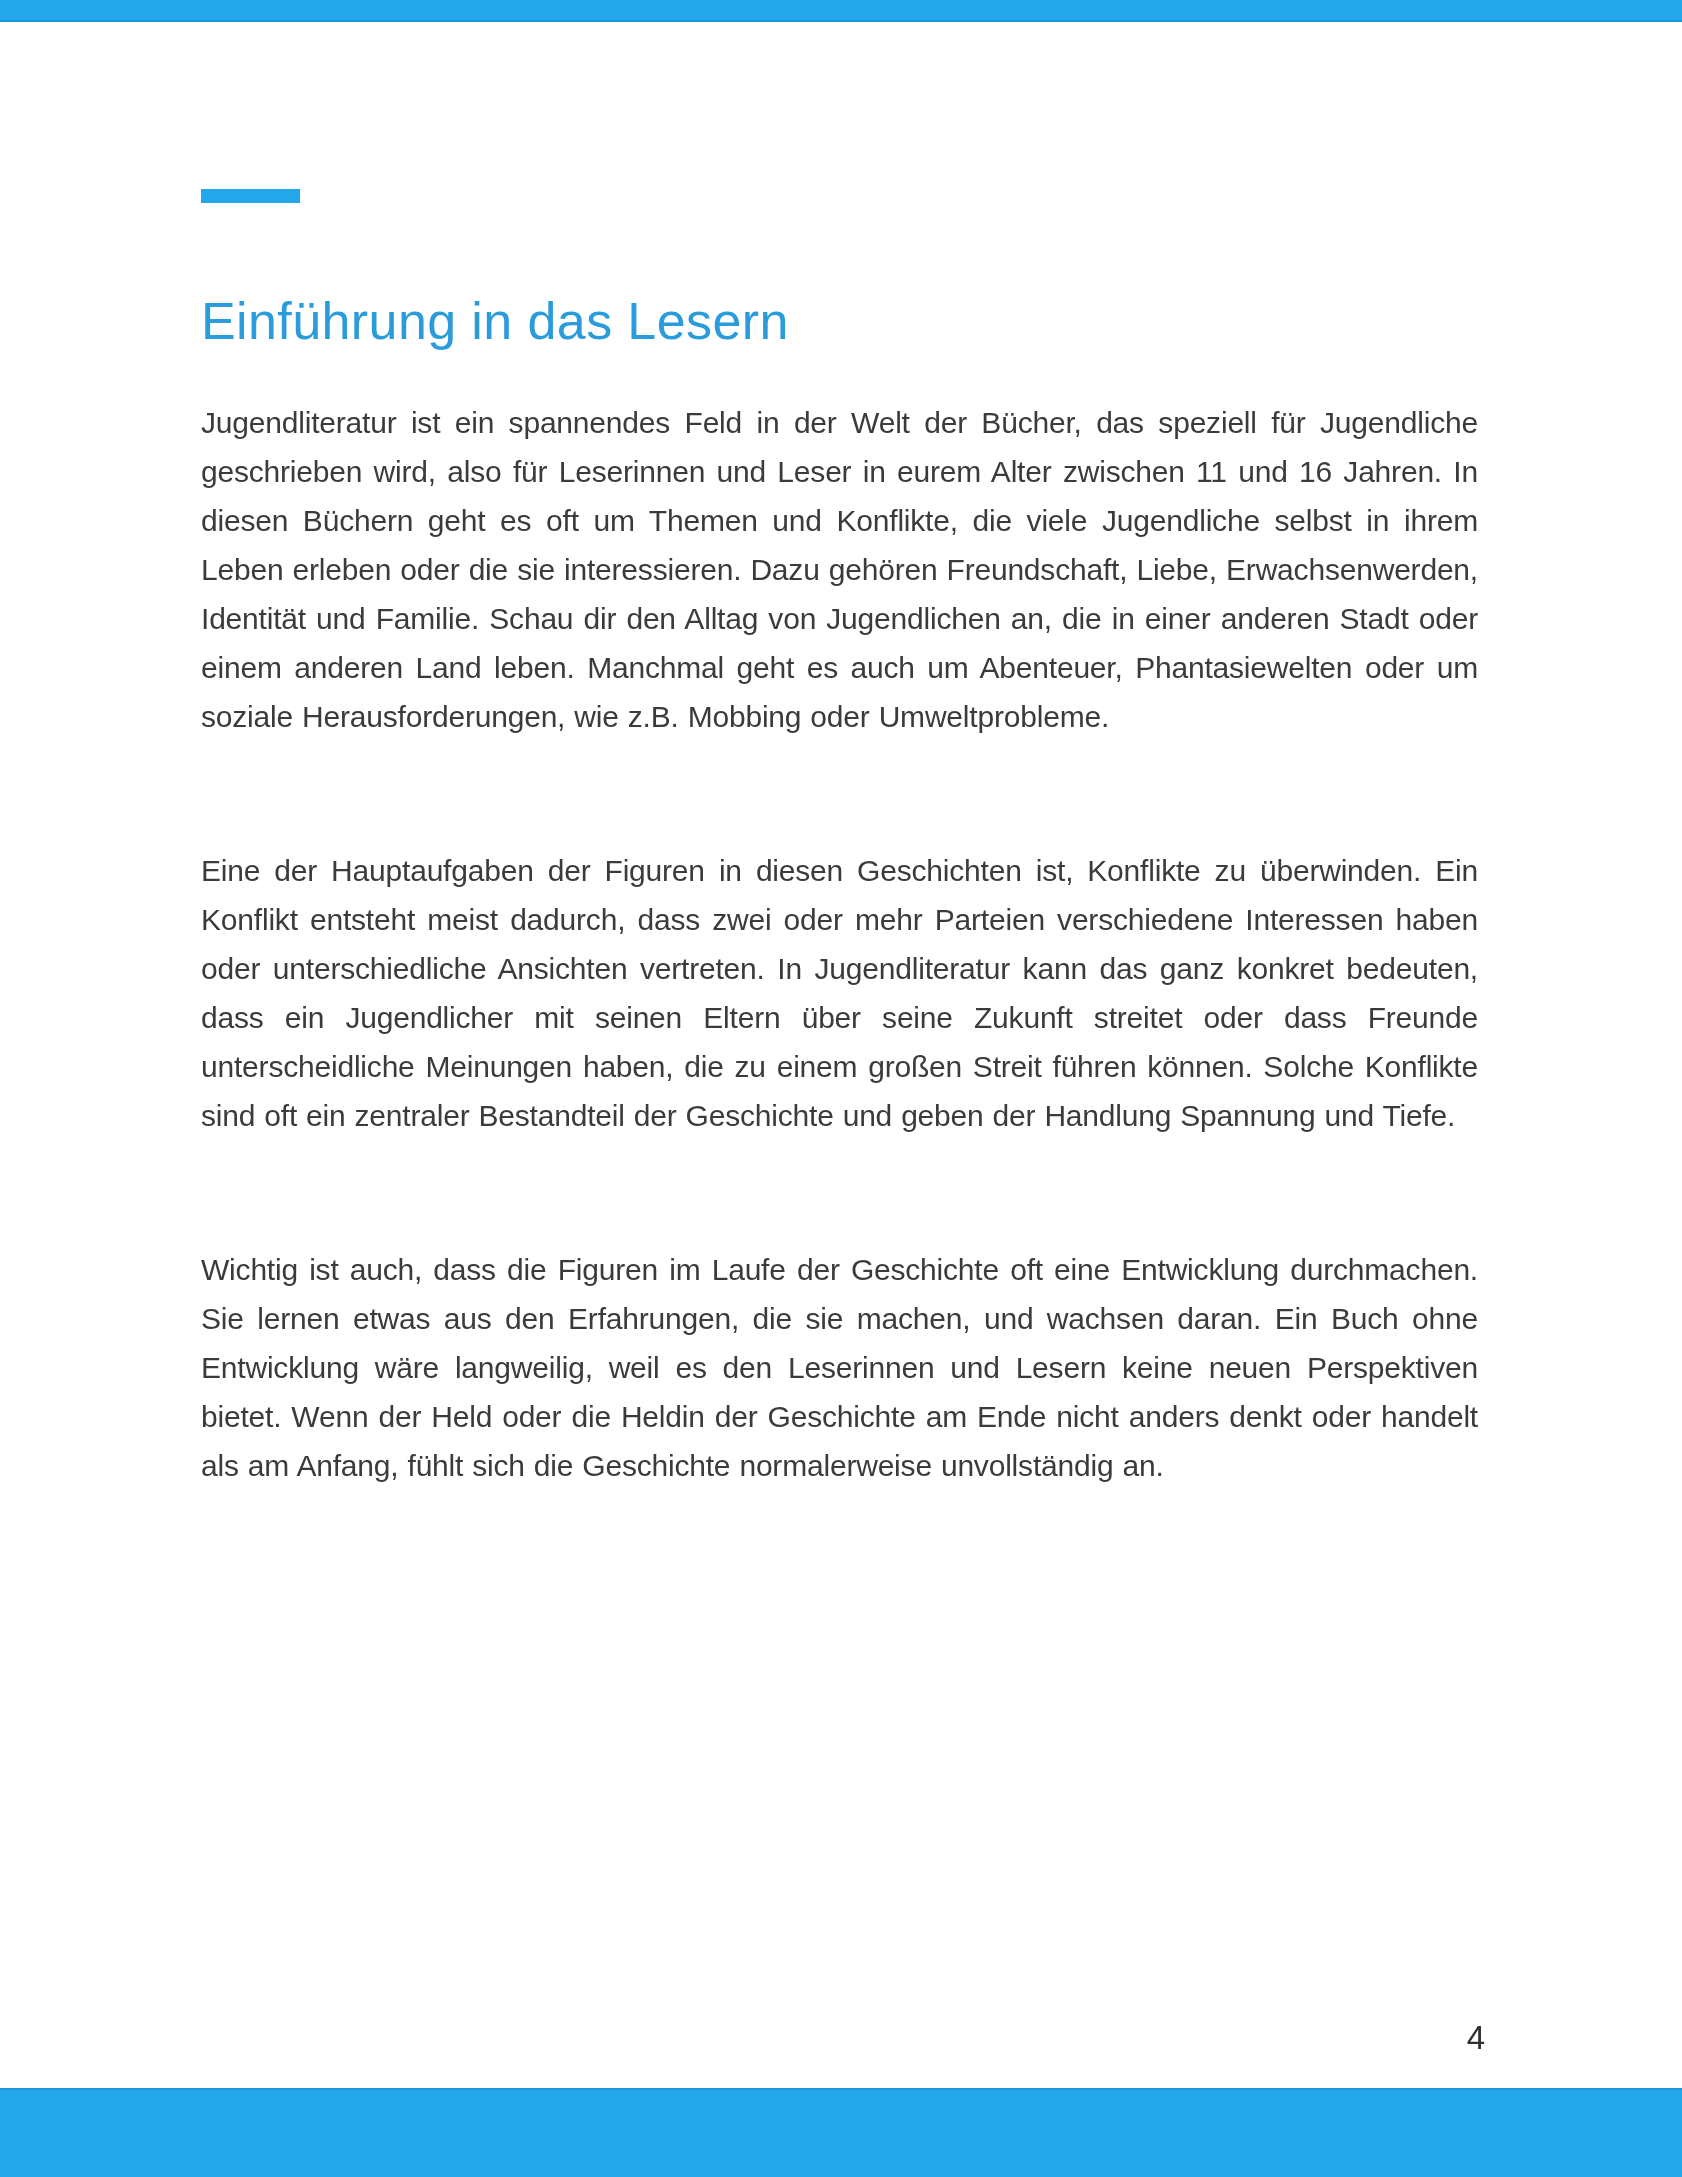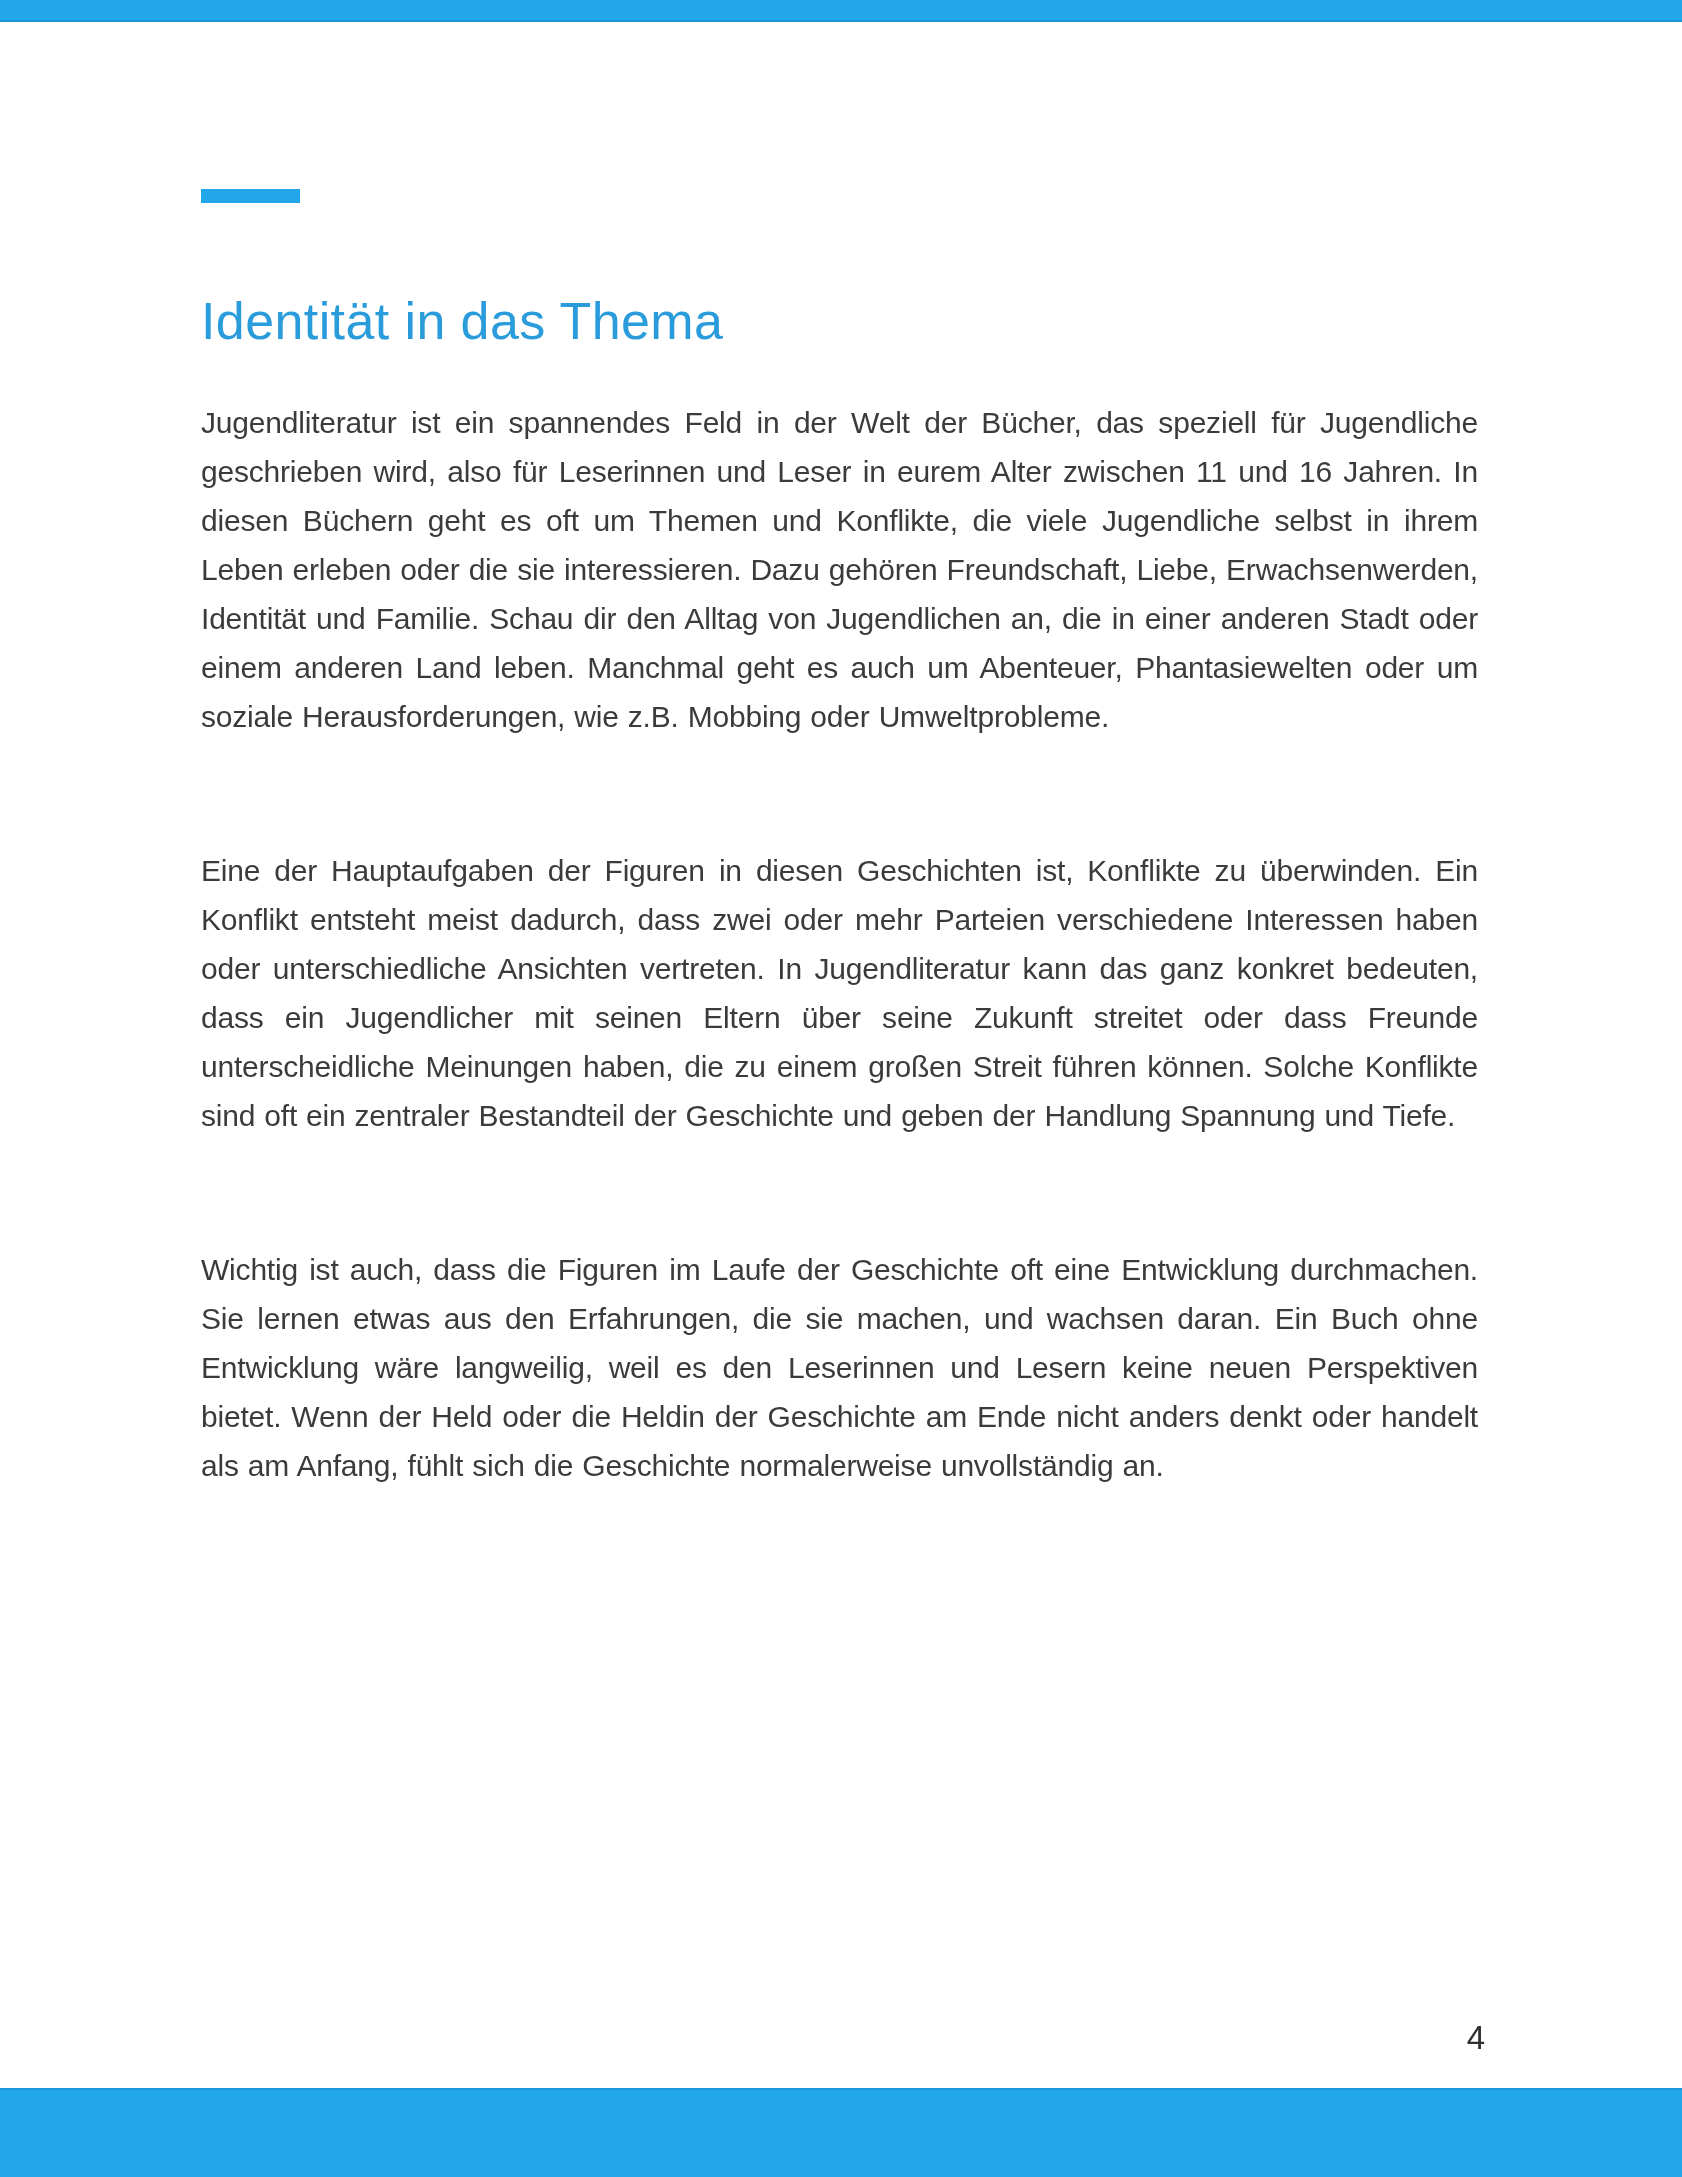--- a/index.html
+++ b/index.html
@@ -82,21 +82,21 @@
 </head>
 <body>
 
 <div class="page">
 
   <div class="top-bar"></div>
 
   <div class="content">
     <div class="accent-dash"></div>
 
-    <h1 class="heading">Identität in das Thema</h1>
+    <h1 class="heading">Einführung in das Lesern</h1>
 
     <p class="body-paragraph">Jugendliteratur ist ein spannendes Feld in der Welt der Bücher, das speziell für Jugendliche geschrieben wird, also für Leserinnen und Leser in eurem Alter zwischen 11 und 16 Jahren. In diesen Büchern geht es oft um Themen und Konflikte, die viele Jugendliche selbst in ihrem Leben erleben oder die sie interessieren. Dazu gehören Freundschaft, Liebe, Erwachsenwerden, Identität und Familie. Schau dir den Alltag von Jugendlichen an, die in einer anderen Stadt oder einem anderen Land leben. Manchmal geht es auch um Abenteuer, Phantasiewelten oder um soziale Herausforderungen, wie z.B. Mobbing oder Umweltprobleme.</p>
 
     <p class="body-paragraph">Eine der Hauptaufgaben der Figuren in diesen Geschichten ist, Konflikte zu überwinden. Ein Konflikt entsteht meist dadurch, dass zwei oder mehr Parteien verschiedene Interessen haben oder unterschiedliche Ansichten vertreten. In Jugendliteratur kann das ganz konkret bedeuten, dass ein Jugendlicher mit seinen Eltern über seine Zukunft streitet oder dass Freunde unterscheidliche Meinungen haben, die zu einem großen Streit führen können. Solche Konflikte sind oft ein zentraler Bestandteil der Geschichte und geben der Handlung Spannung und Tiefe.</p>
 
     <p class="body-paragraph">Wichtig ist auch, dass die Figuren im Laufe der Geschichte oft eine Entwicklung durchmachen. Sie lernen etwas aus den Erfahrungen, die sie machen, und wachsen daran. Ein Buch ohne Entwicklung wäre langweilig, weil es den Leserinnen und Lesern keine neuen Perspektiven bietet. Wenn der Held oder die Heldin der Geschichte am Ende nicht anders denkt oder handelt als am Anfang, fühlt sich die Geschichte normalerweise unvollständig an.</p>
   </div>
 
   <div class="page-number">4</div>
 

